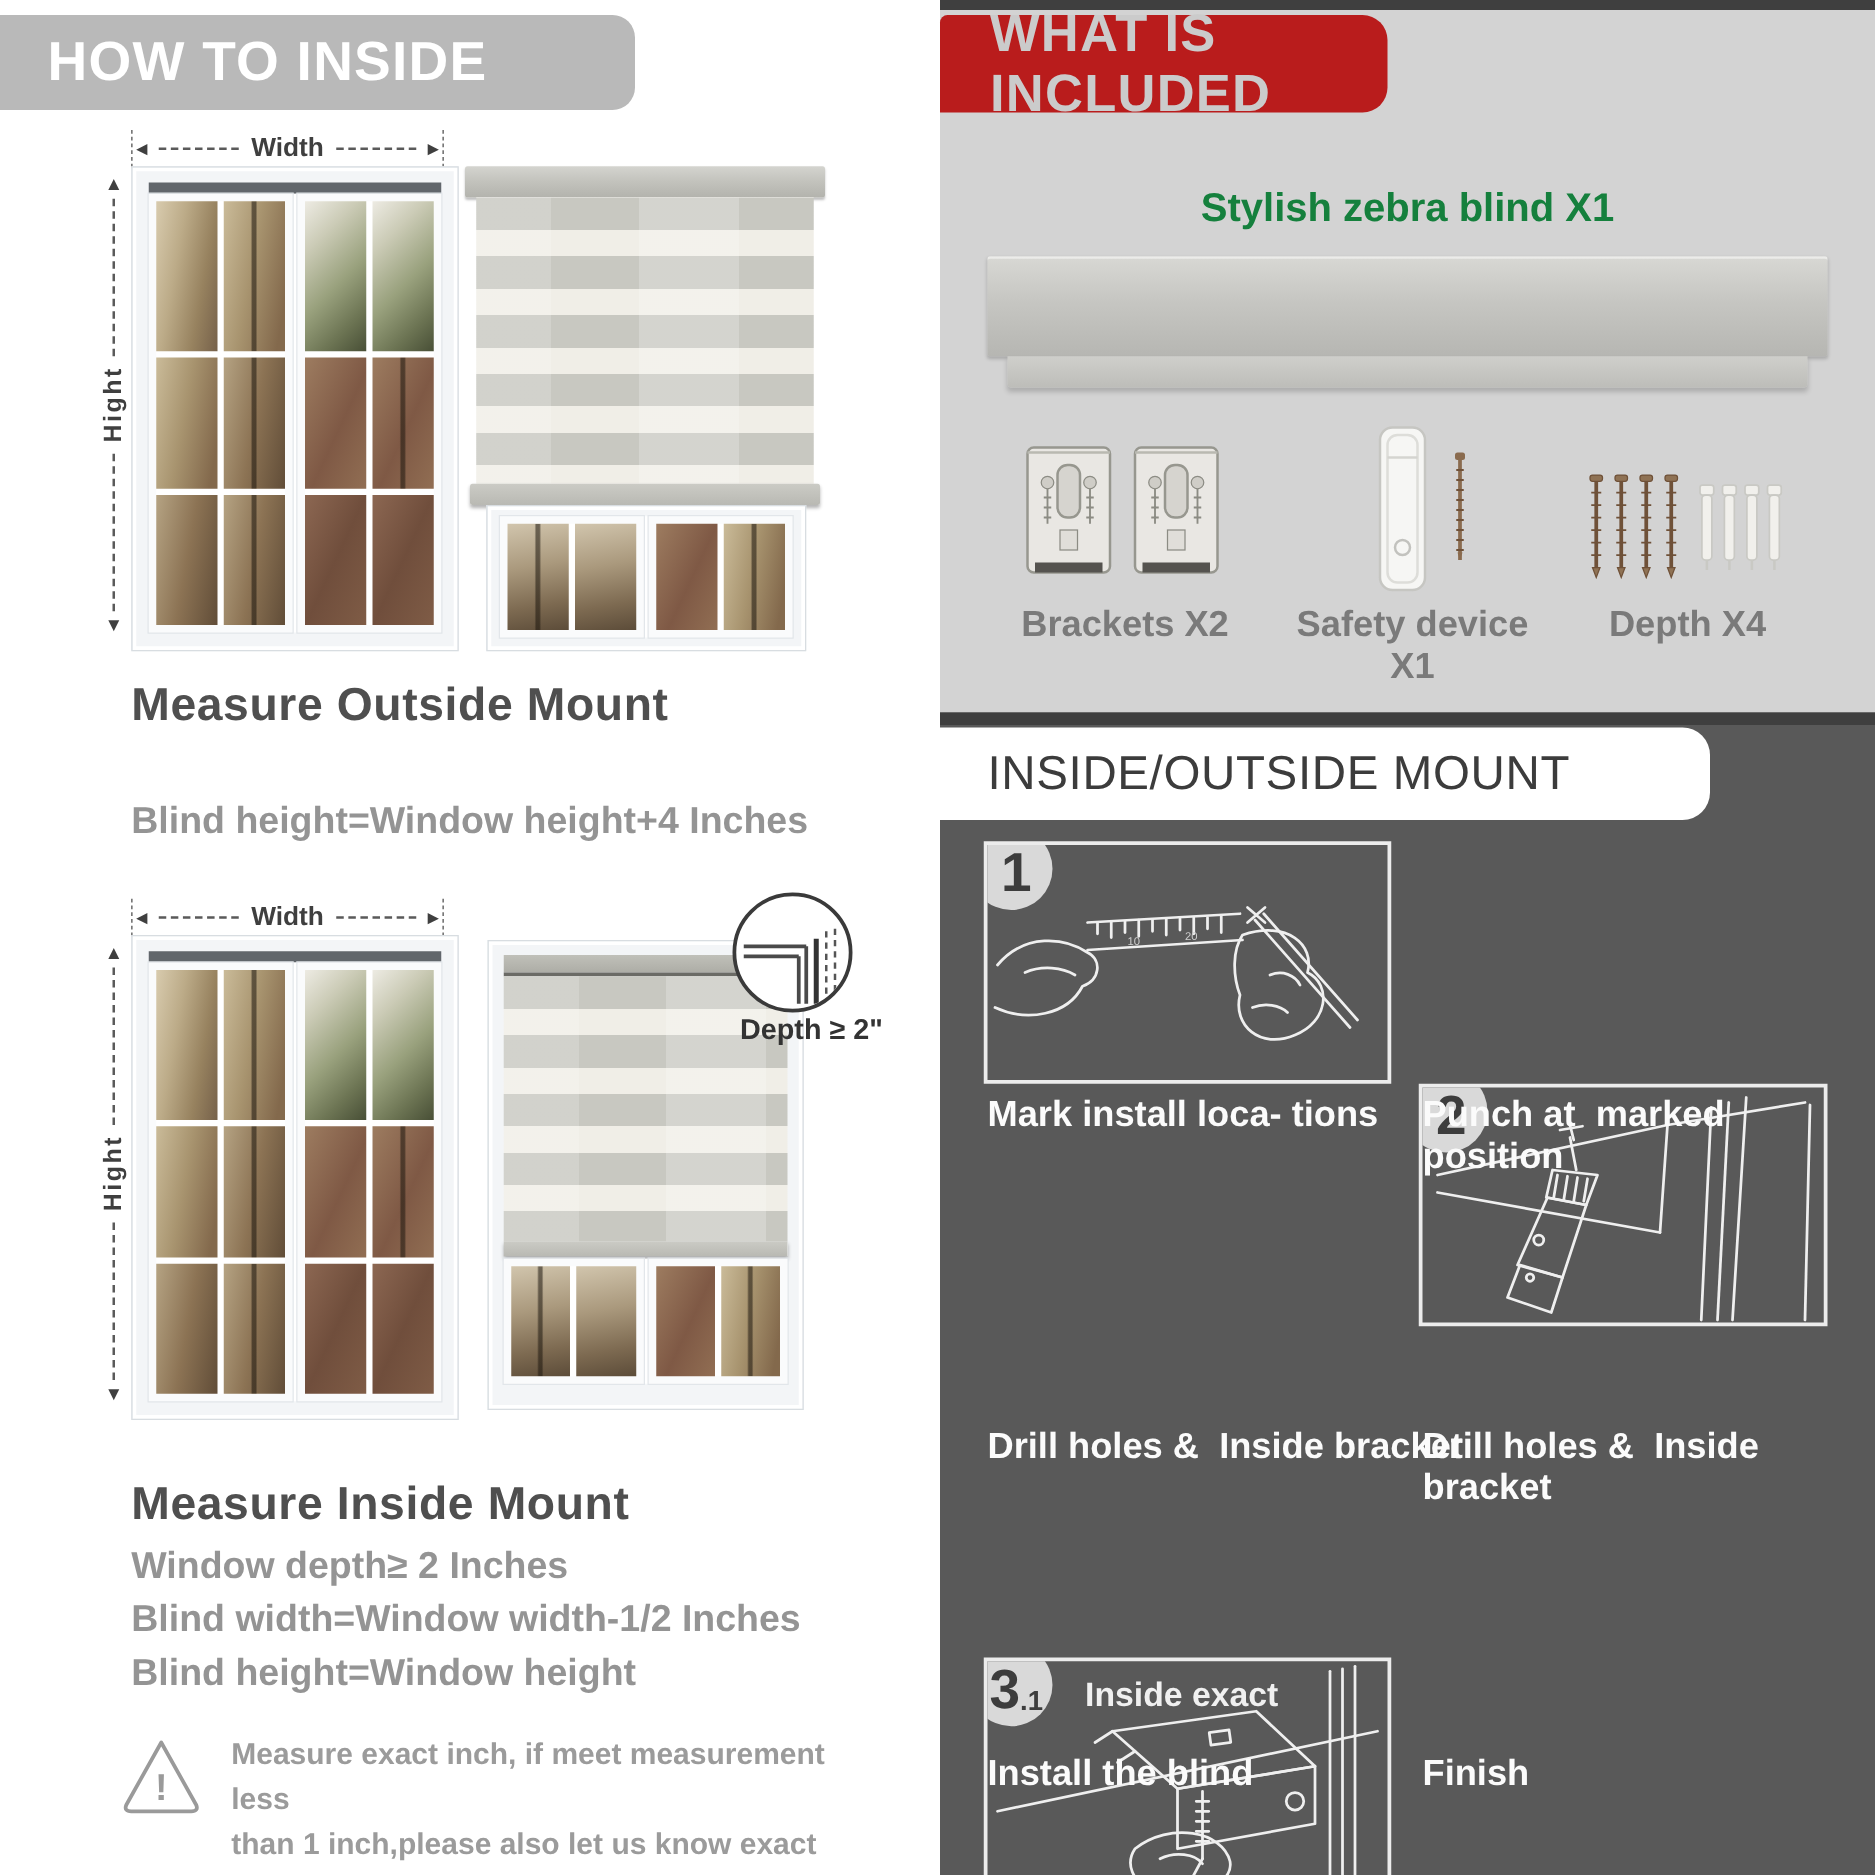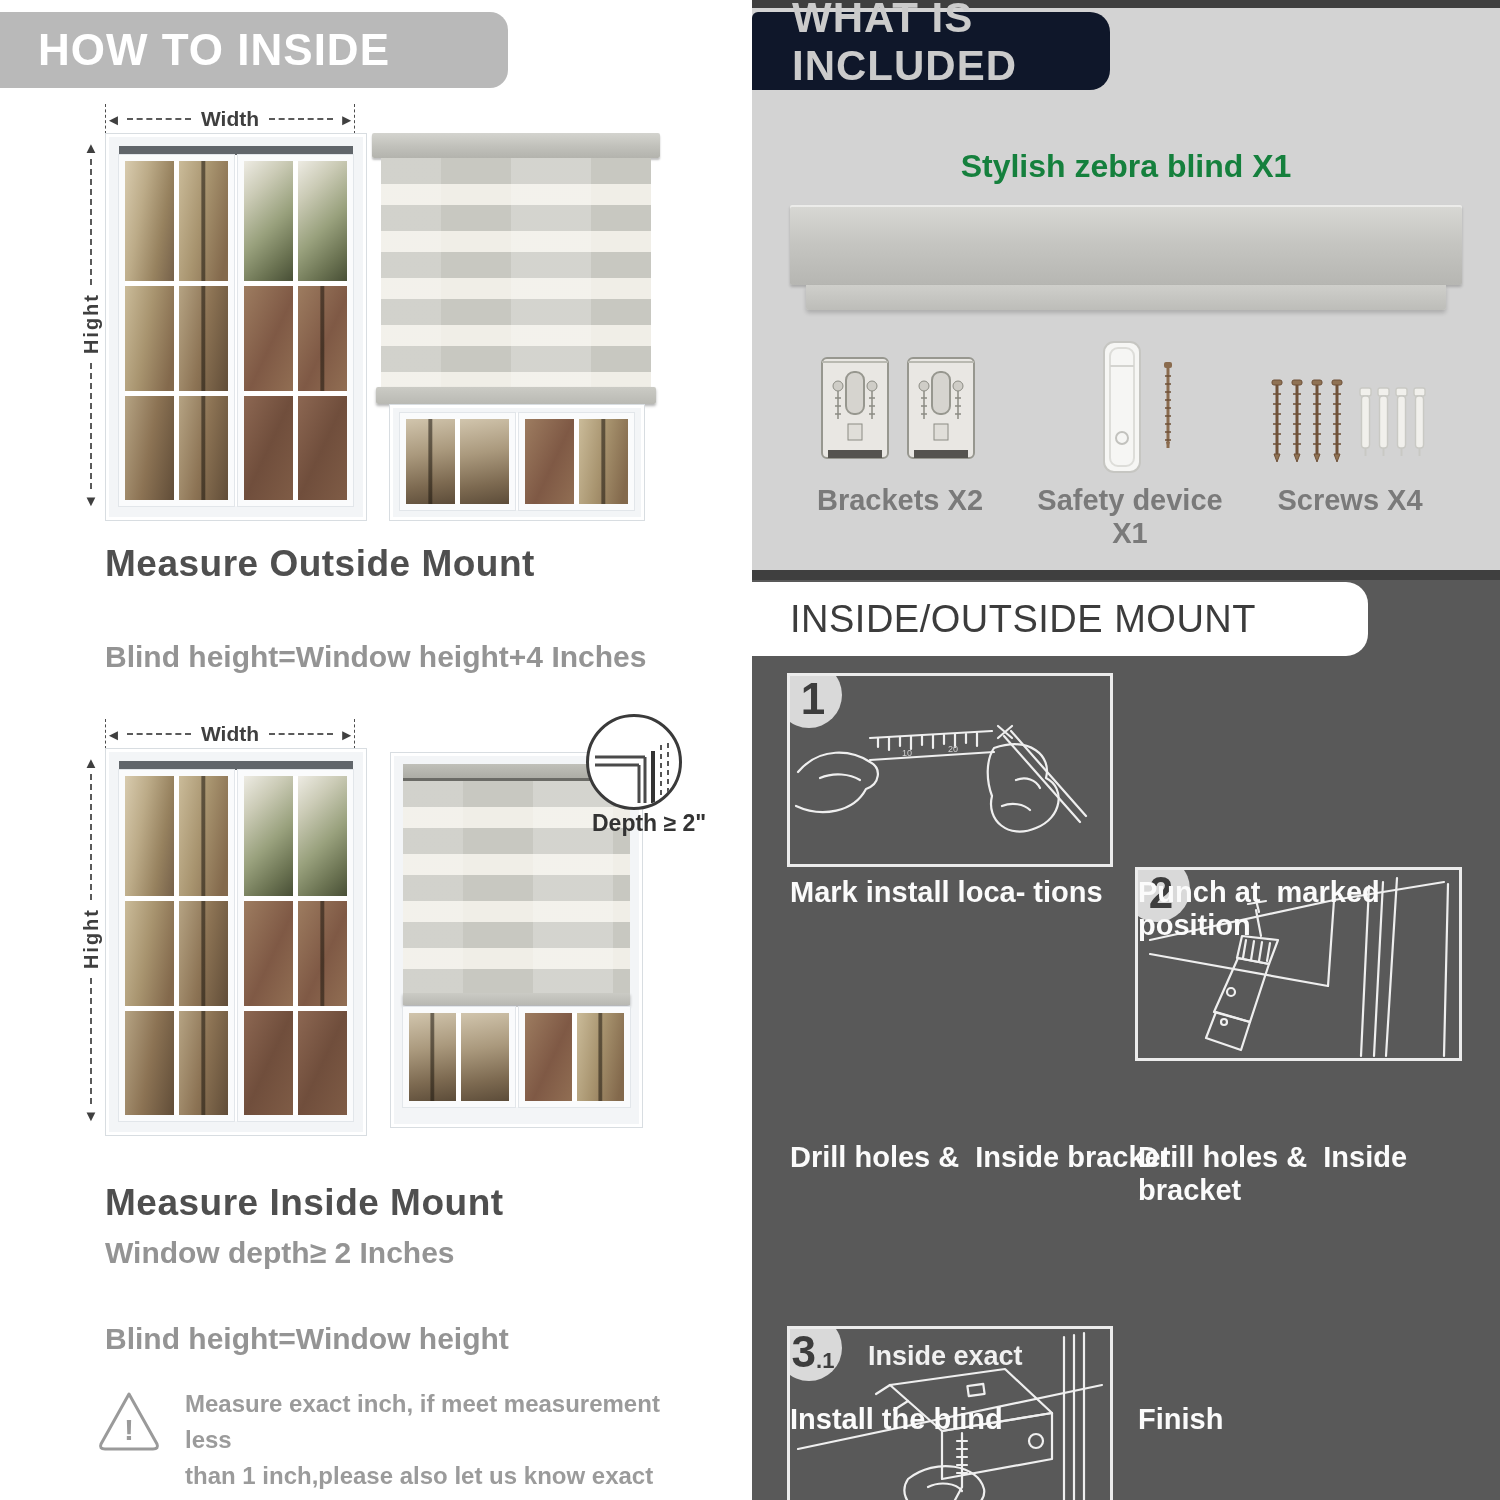--- a/index.html
+++ b/index.html
@@ -57,21 +57,21 @@
   .depth-circle{width:96px;height:96px;border-radius:50%;background:#ffffff;border:3px solid #3a3a3a;
                 box-sizing:border-box;overflow:hidden;}
   .depth-label{font-size:23px;font-weight:bold;color:#333333;}
 
   .warn-text{font-size:24px;font-weight:bold;color:#9b9b9b;line-height:36px;}
 
   
   .rp-light{left:752px;top:0;width:748px;height:578px;background:#d3d3d3;}
   .rp-dark{left:752px;top:570px;width:748px;height:930px;background:#595959;}
   .dark-strip{background:#3f3f3f;}
-  .hdr-right{background:#0f172a;border-radius:6px 20px 20px 0;display:flex;align-items:flex-end;}
+  .hdr-right{background:#b91c1c;border-radius:6px 20px 20px 0;display:flex;align-items:center;}
   .hdr-right span{color:#cbcbcb;font-weight:bold;font-size:42px;letter-spacing:1px;padding-left:40px;}
   .prod-title{width:748px;text-align:center;font-size:32px;font-weight:bold;color:#15803d;}
   .item-label{font-size:29px;font-weight:bold;color:#7a7a7a;text-align:center;}
 
   .hdr-mount{background:#ffffff;border-radius:0 22px 22px 0;display:flex;align-items:center;}
   .hdr-mount span{color:#3c3c3c;font-weight:normal;font-size:38px;letter-spacing:.5px;padding-left:38px;}
 
   .step-box{border:3px solid #ececec;box-sizing:border-box;overflow:hidden;position:relative;}
   .badge{position:absolute;top:-14px;left:-14px;width:66px;height:66px;border-radius:50%;
          background:#d9d9d9;display:flex;align-items:center;justify-content:center;}
@@ -217,20 +217,21 @@
       <g stroke="#555" stroke-width="2" fill="none" stroke-dasharray="5,4">
         <path d="M72,28 V84"></path>
           <path d="M79,26 V84"></path>
       </g>
     </svg>
   </div>
   <div class="abs depth-label" style="left:592px;top:810px;">Depth ≥ 2"</div>
 
   <div class="abs h1-gray" style="left:105px;top:1182px;text-align:right;">Measure Inside Mount</div>
   <div class="abs body-line" style="left:105px;top:1236px;">Window depth≥ 2 Inches</div>
+  <div class="abs body-line" style="left:105px;top:1279px;">Blind width=Window width-1/2 Inches</div>
   <div class="abs body-line" style="left:105px;top:1322px;">Blind height=Window height</div>
 
   <div class="abs" style="left:95px;top:1388px;width:68px;height:66px;">
     <svg width="68" height="66" viewBox="0 0 68 66">
       <path d="M34,6 L62,56 Q64,61 58,61 L10,61 Q4,61 6,56 Z" stroke="#9a9a9a" stroke-width="3" fill="none" stroke-linejoin="round"></path>
       <text x="34" y="52" text-anchor="middle" font-size="30" font-weight="bold" fill="#9a9a9a" font-family="Liberation Sans, sans-serif">!</text>
     </svg>
   </div>
   <div class="abs warn-text" style="left:185px;top:1386px;width:480px;">
     <div>Measure exact inch, if meet measurement less</div>
@@ -345,21 +346,21 @@
             <rect x="0" y="0" width="11" height="8" rx="2"></rect>
             <rect x="1.5" y="8" width="8" height="52" rx="3"></rect>
             <path d="M5.5,60 v8" stroke-width="2"></path>
           </g>
       </g>
     </svg>
   </div>
 
   <div class="abs item-label" style="left:800px;top:484px;width:200px;">Brackets X2</div>
   <div class="abs item-label" style="left:1020px;top:484px;width:220px;">Safety device X1</div>
-  <div class="abs item-label" style="left:1270px;top:484px;width:160px;">Screws X4</div>
+  <div class="abs item-label" style="left:1270px;top:484px;width:160px;">Depth X4</div>
 
   <div class="abs rp-dark"></div>
   <div class="abs dark-strip" style="left:752px;top:570px;width:748px;height:10px;"></div>
 
   <div class="abs hdr-mount" style="left:752px;top:582px;width:616px;height:74px;">
     <span>INSIDE/OUTSIDE MOUNT</span>
   </div>
 
   <div class="abs step-box" style="left:787px;top:673px;width:326px;height:194px;">
     <svg class="abs" style="left:0;top:0;" width="320" height="188" viewBox="0 0 320 188">

